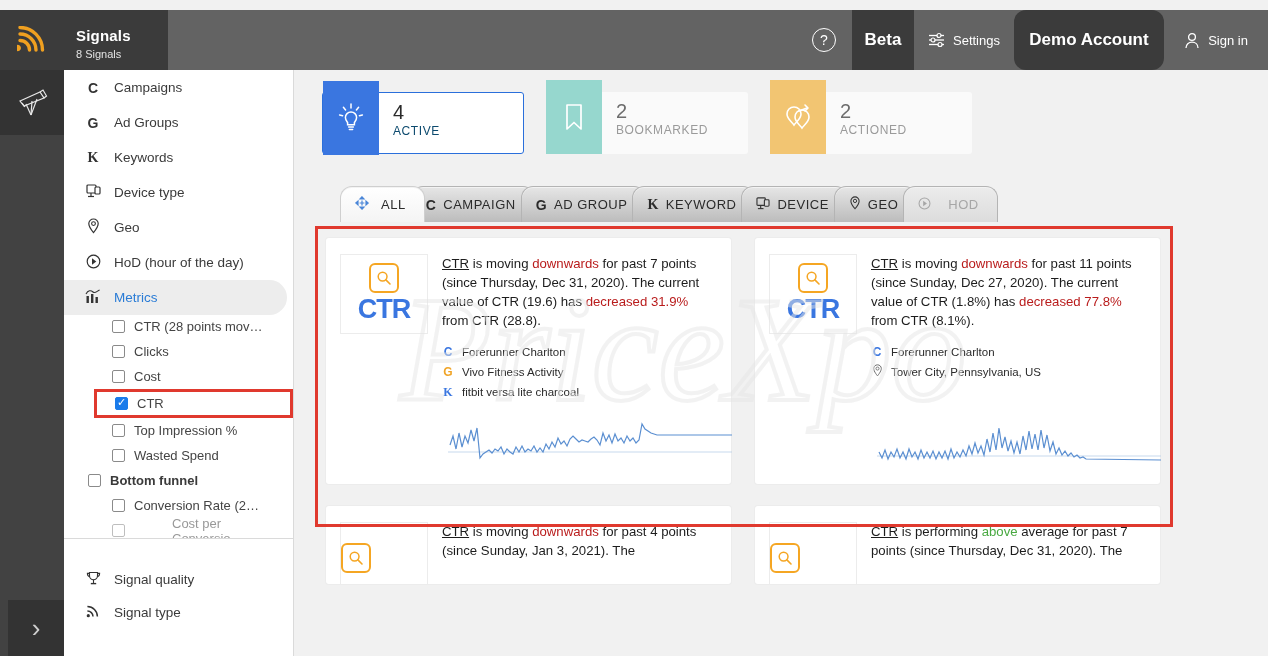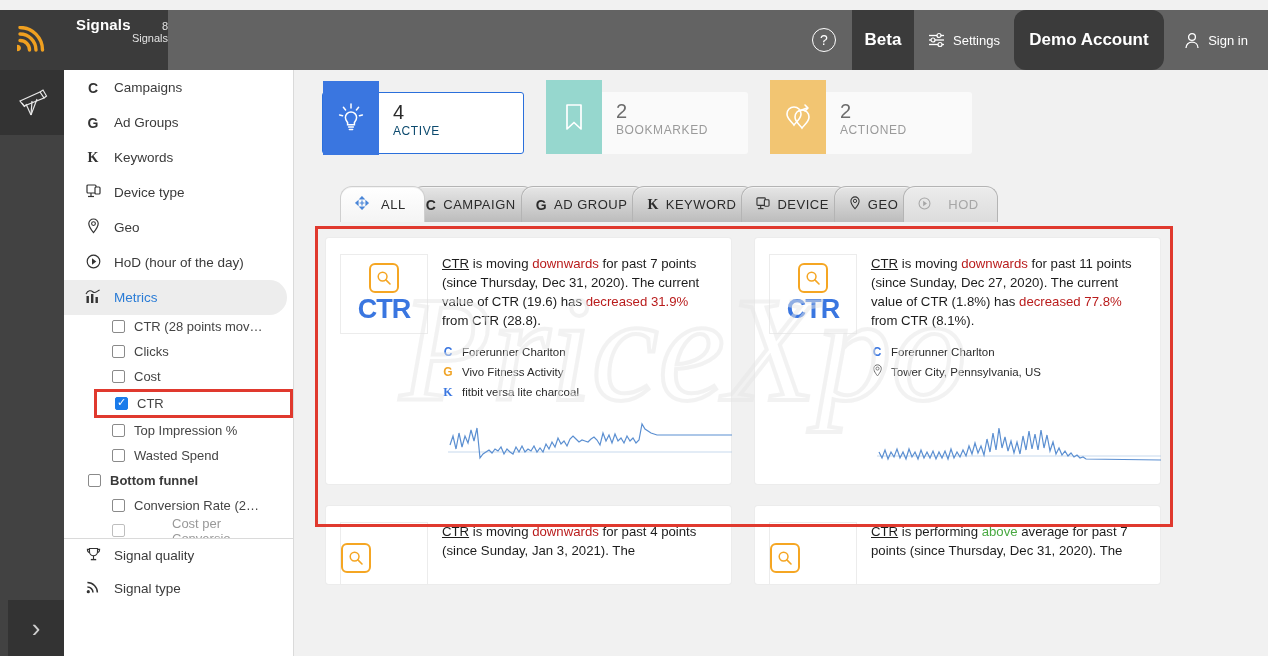--- a/index.html
+++ b/index.html
@@ -15,21 +15,21 @@
   .topbar {
     position: absolute; left: 0; top: 10px; width: 1268px; height: 60px;
     background: #636363; display: flex; align-items: stretch;
   }
   .rss-tile {
     width: 64px; background: #3b3b3b; display: flex;
     align-items: center; justify-content: center;
   }
   .signals-tile {
     width: 104px; background: #3b3b3b; padding: 6px 0 0 12px;
-    display: flex; flex-direction: row; justify-content: center; text-align: right;
+    display: flex; flex-direction: column; justify-content: center;
   }
   .signals-title { color: #fff; font-size: 15px; font-weight: bold; letter-spacing: .2px; }
   .signals-sub { color: #e3e3e3; font-size: 11px; margin-top: 4px; }
   .topbar-spacer { flex: 1; }
   .help-btn {
     width: 56px; display: flex; align-items: center; justify-content: center;
     background: #636363; cursor: pointer;
   }
   .help-circle {
     width: 24px; height: 24px; border: 1.6px solid #fff; border-radius: 50%;
@@ -94,21 +94,21 @@
   }
   .cb.checked { background: #1a7bea; border-color: #1a7bea; }
   .cb.checked::after {
     content: "✓"; position: absolute; left: 1px; top: -2px;
     color: #fff; font-size: 11px; line-height: 13px;
   }
   .metric-row.highlight {
     border: 3px solid #e0392e; margin-left: 30px; padding-left: 18px;
     height: 29px; background: #fff; position: relative; z-index: 3;
   }
-  .nav-bottom { border-top: 1px solid #dadada; padding-top: 0; height: 118px; }
+  .nav-bottom { border-top: 1px solid #dadada; padding-top: 24px; height: 118px; }
   .nav-bottom .nav-item { height: 33px; }
 
   
   .main {
     position: absolute; left: 294px; top: 70px; width: 974px; height: 586px;
     background: #f1f1f1; overflow: hidden;
   }
   .cards-strip { display: flex; gap: 22px; padding: 22px 0 0 28px; }
   .stat-card {
     width: 202px; height: 62px; background: #fafafa; border-radius: 3px;

